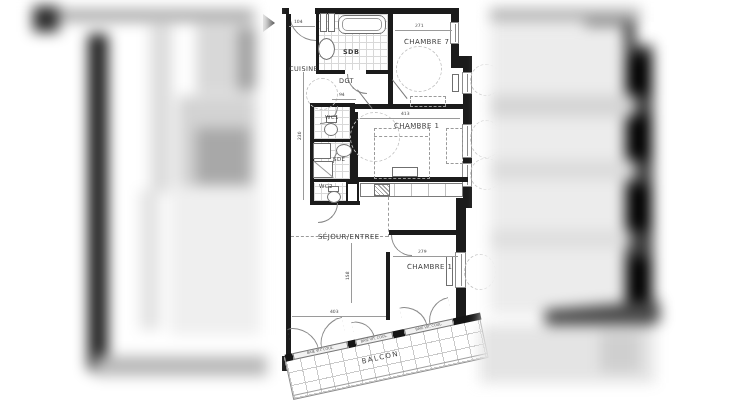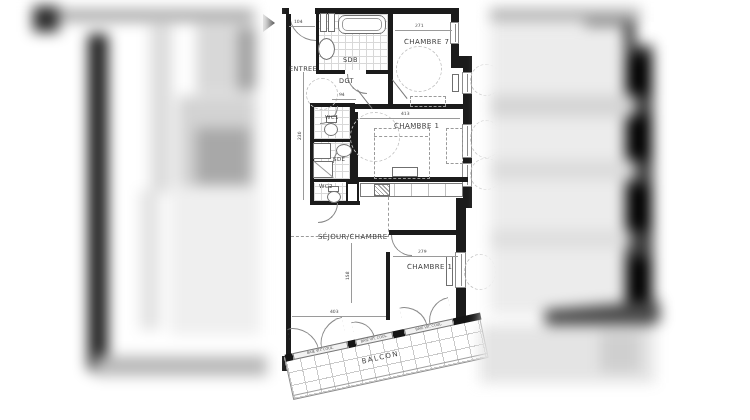--- a/index.html
+++ b/index.html
@@ -164,29 +164,29 @@
     <span class="dim vdim" style="left:297px;top:140px;">230</span>
     <div class="ln" style="left:360px;top:118px;width:100px;height:1px;"></div>
     <span class="dim" style="left:401px;top:111px;">413</span>
     <div class="ln" style="left:351px;top:243px;width:1px;height:60px;"></div>
     <span class="dim vdim" style="left:345px;top:280px;">158</span>
     <div class="ln" style="left:393px;top:256px;width:65px;height:1px;"></div>
     <span class="dim" style="left:418px;top:249px;">279</span>
     <div class="ln" style="left:292px;top:316px;width:94px;height:1px;"></div>
     <span class="dim" style="left:330px;top:309px;">403</span>
 
-    <span class="rlabel" style="left:289px;top:65px;">ENTREE</span>
-    <span class="rlabel" style="left:343px;top:56px;">SDB</span>
+    <span class="rlabel" style="left:289px;top:65px;">CUISINE</span>
+    <span class="rlabel" style="left:343px;top:48px;font-weight:bold;">SDB</span>
     <span class="rlabel big" style="left:404px;top:38px;">CHAMBRE 7</span>
     <span class="rlabel" style="left:339px;top:77px;">DGT</span>
     <span class="rlabel" style="left:325px;top:114px;font-size:5.5px;">WC1</span>
     <span class="rlabel big" style="left:394px;top:122px;">CHAMBRE 1</span>
     <span class="rlabel" style="left:333px;top:156px;font-size:5.5px;">SDE</span>
     <span class="rlabel" style="left:319px;top:183px;font-size:5.5px;">WC2</span>
-    <span class="rlabel big" style="left:318px;top:233px;">SÉJOUR/CHAMBRE</span>
+    <span class="rlabel big" style="left:318px;top:233px;">SÉJOUR/ENTREE</span>
     <span class="rlabel big" style="left:407px;top:263px;">CHAMBRE 1</span>
 
     <div id="balcony">
 
       <div class="bwall" style="left:0;width:8px;"></div>
       <div class="bwall" style="left:64px;width:8px;"></div>
       <div class="bwall" style="left:110px;width:12px;"></div>
       <div class="bwall" style="left:172px;width:28px;"></div>
 
       <div class="bdoor" style="left:8px;width:56px;">BAIE VIT. COUL.</div>

